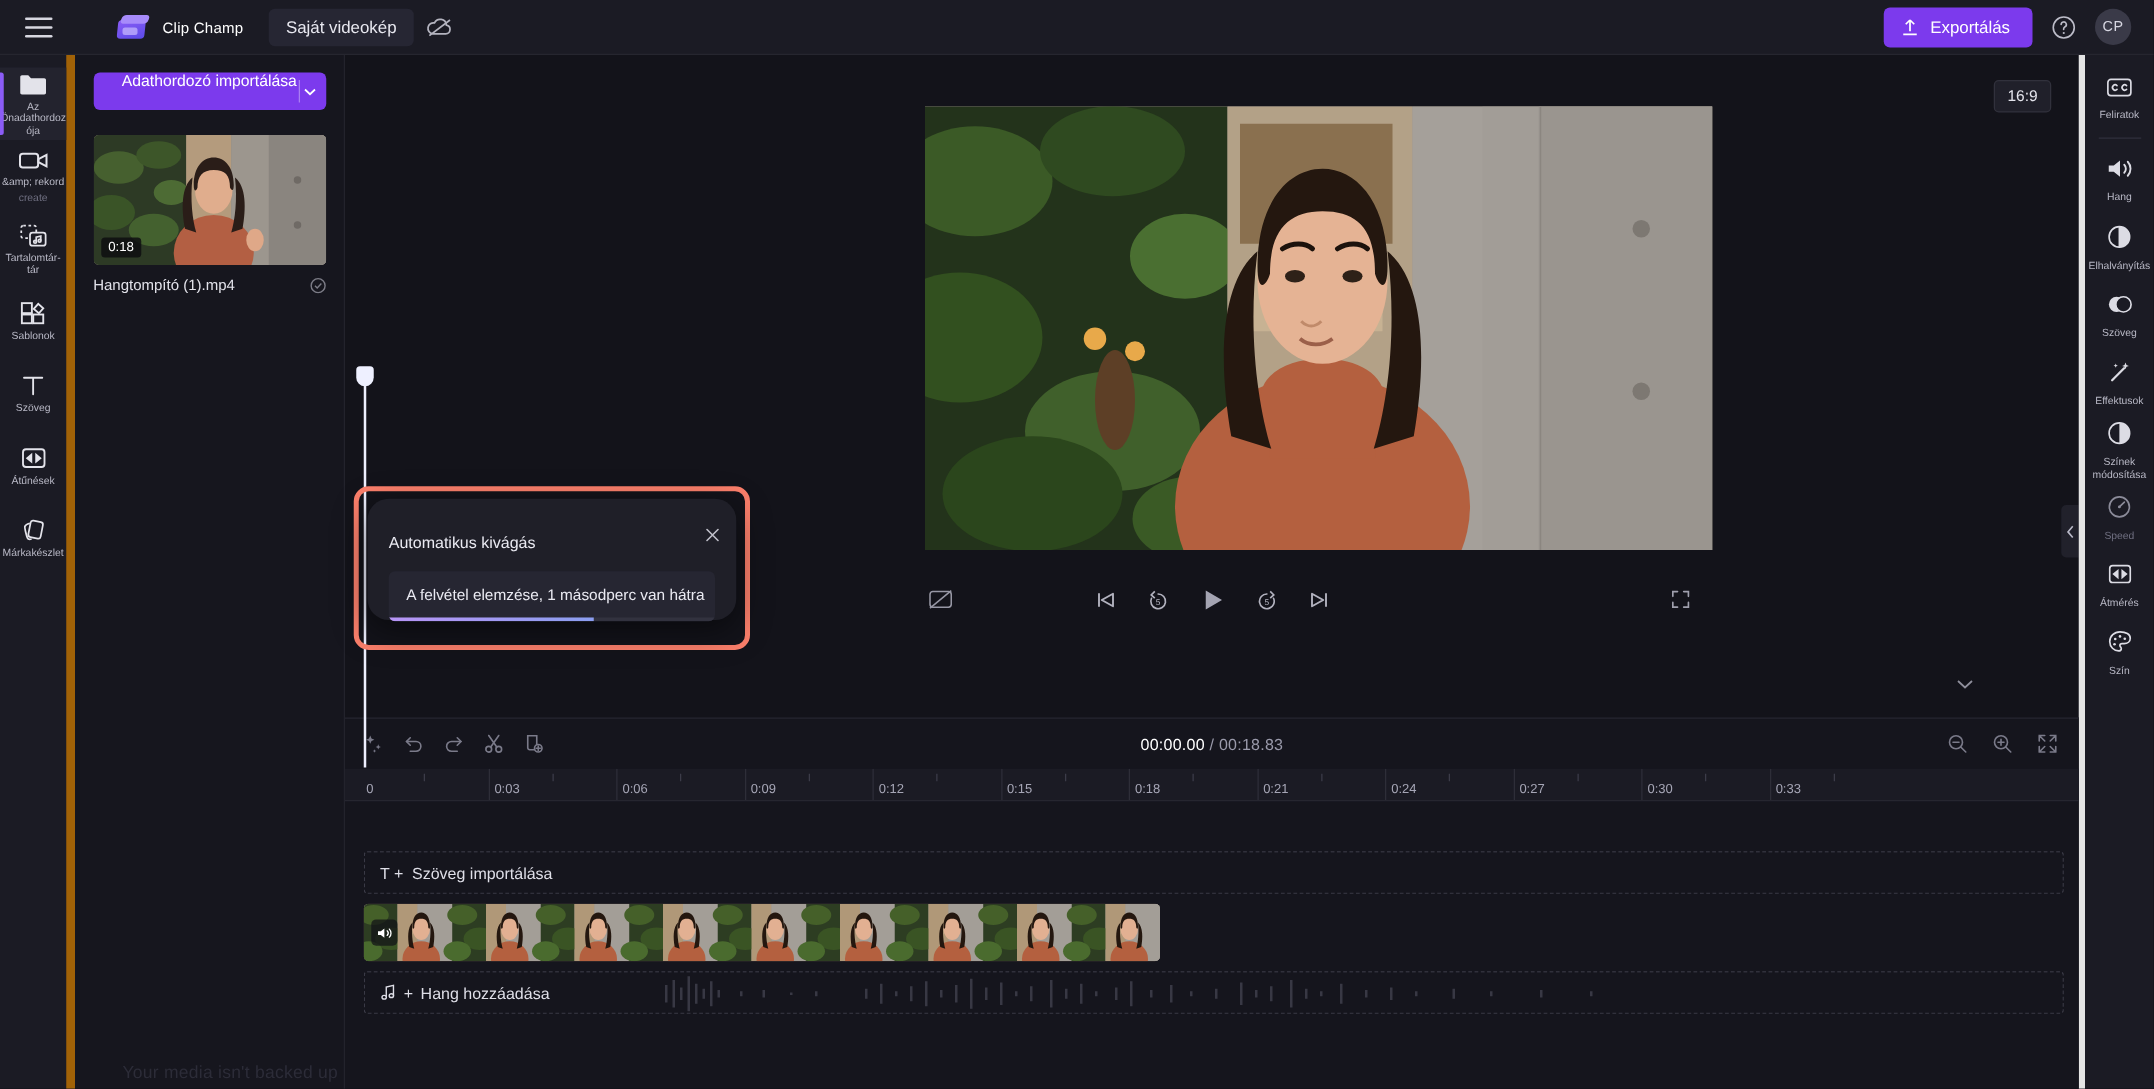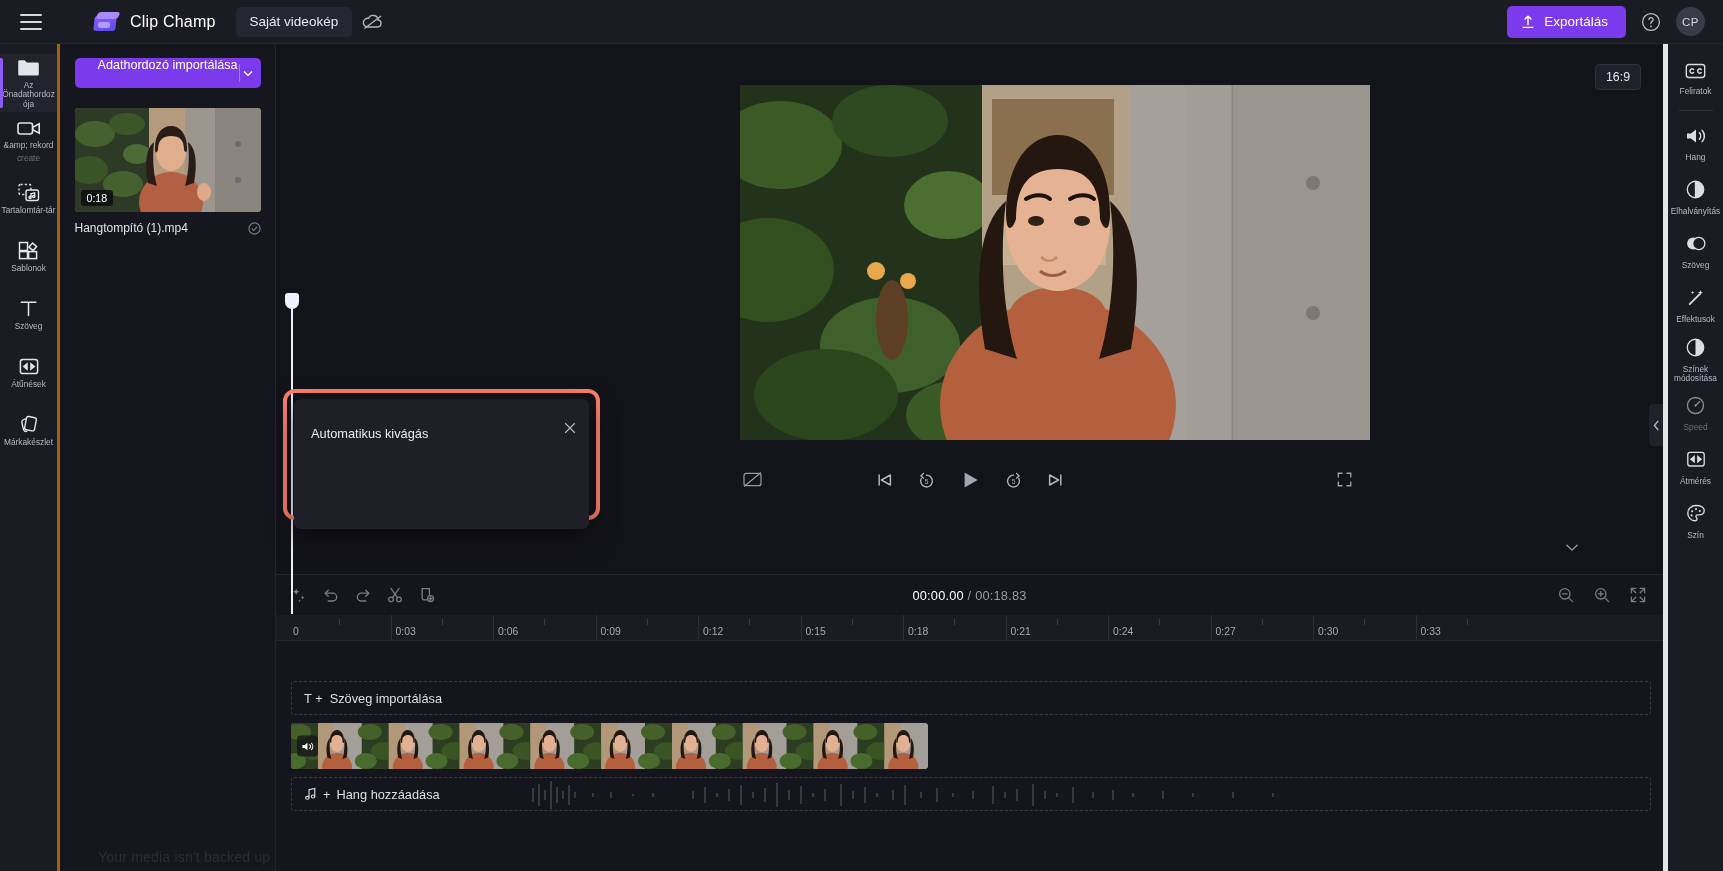--- a/index.html
+++ b/index.html
@@ -22,37 +22,37 @@
     flex-direction: column; justify-content: space-between; cursor: pointer; }
   .hamburger i { display: block; height: 2px; background: #d7d7e0; border-radius: 1px; }
   .brand { display: flex; align-items: center; margin-left: 52px; cursor: pointer; }
   .brand-logo { width: 26px; height: 22px; position: relative; }
   .brand-logo .s1 { position: absolute; left: 0; top: 5px; width: 22px; height: 15px;
      background: linear-gradient(160deg,#8b5cf6,#5b4be8); border-radius: 3px; transform: skewX(-6deg);}
   .brand-logo .s2 { position: absolute; left: 3px; top: 1px; width: 22px; height: 7px;
      background: #a78bfa; border-radius: 3px; transform: skewX(-22deg); }
   .brand-logo .s3 { position: absolute; left: 4px; top: 11px; width: 12px; height: 6px;
      background: #c4b5fd; opacity: .75; border-radius: 2px; }
-  .brand-name { margin-left: 10px; font-size: 16px; color: #fff; letter-spacing: .2px; }
+  .brand-name { margin-left: 10px; font-size: 12px; color: #fff; letter-spacing: .2px; }
   .proj-chip { margin-left: 20px; height: 30px; padding: 0 14px; display: flex;
     align-items: center; background: #262633; border-radius: 5px; font-size: 13.5px;
     color: #e8e8f0; cursor: pointer; }
   .cloudoff { margin-left: 10px; opacity: .85; cursor: pointer; display: flex; }
   .topbar-right { margin-left: auto; display: flex; align-items: center; gap: 14px; padding-right: 18px; }
   .export-btn { height: 32px; padding: 0 18px 0 14px; background: #7c3aed; border-radius: 5px;
     display: flex; align-items: center; gap: 9px; font-size: 13.5px; color: #fff; cursor: pointer; }
   .help-icon { width: 22px; height: 22px; cursor: pointer; opacity: .9; }
   .avatar { width: 29px; height: 29px; border-radius: 50%; background: #3a3a48;
     color: #d7d7e2; font-size: 11.5px; display: flex; align-items: center;
     justify-content: center; cursor: pointer; letter-spacing: .5px; }
 
   
   .rail {
     position: absolute; left: 0; top: 44px; width: 60px; height: 827px;
-    background: #1b1b24; padding-top: 10px; border-right: 3px solid #a16207;
+    background: #1b1b24; padding-top: 10px; border-right: 7px solid #a16207;
   }
   .rail-item { height: 58px; display: flex; flex-direction: column; align-items: center;
     justify-content: center; gap: 3px; cursor: pointer; position: relative; }
   .rail-item.active { background: #23232e; }
   .rail-item.active::before { content:""; position:absolute; left:0; top:4px; bottom:4px;
     width:3px; background:#8b5cf6; border-radius:0 2px 2px 0; }
   .rail-ico { color: #dcdce4; display: flex; }
   .rail-lbl { font-size: 8.3px; color: #b9b9c6; text-align: center; line-height: 1.12;
     max-width: 58px; word-break: break-word; }
   .rail-lbl.dim { color: #6f6f80; }
@@ -142,22 +142,22 @@
   .track-audio span.lbl { font-size: 12.8px; color: #dfdfe8; position: relative; z-index: 2; }
   .wave { position: absolute; left: 0; right: 0; top: 0; bottom: 0; opacity: .5; }
   .playhead { position: absolute; left: 15px; top: 0; bottom: 0; width: 2px;
     background: #eef0ff; z-index: 9; cursor: pointer; }
   .playhead-cap { position: absolute; left: -6px; top: -11px; width: 14px; height: 16px;
     background: #eef0ff; border-radius: 3px 3px 7px 7px; }
 
   
   .dlg-hl { position: absolute; left: 283px; top: 389px; width: 317px; height: 131px;
     border: 4px solid #fb7f6b; border-radius: 12px; z-index: 40; }
-  .dlg { position: absolute; left: 294px; top: 399px; width: 295px; height: 130px;
-    background: #1f1f28; border-radius: 7px; z-index: 41; box-shadow: 0 8px 26px rgba(0,0,0,.5); }
+  .dlg { position: absolute; left: 294px; top: 399px; width: 295px; height: 97px;
+    background: #1f1f28; border-radius: 17px; z-index: 41; box-shadow: 0 8px 26px rgba(0,0,0,.5); }
   .dlg-title { position: absolute; left: 17px; top: 27px; font-size: 12.8px; color: #eaeaf2; }
   .dlg-close { position: absolute; right: 12px; top: 22px; cursor: pointer; opacity: .85; }
   .dlg-prog-box { position: absolute; left: 17px; right: 17px; top: 58px; height: 40px;
     background: #262632; border-radius: 5px; overflow: hidden; }
   .dlg-prog-txt { position: absolute; left: 14px; top: 12px; font-size: 12.3px; color: #eaeaf2; }
   .dlg-prog-track { position: absolute; left: 0; right: 0; bottom: 0; height: 3px; background: #32323f; }
   .dlg-prog-fill { height: 3px; background: linear-gradient(90deg,#b794f6,#8b9ef0); }
 </style>
 </head>
 <body>
@@ -757,15 +757,21 @@
   </div>
 
   <div class="dlg-hl"></div>
   <div class="dlg">
     <div class="dlg-title">Automatikus kivágás</div>
     <span class="dlg-close">
       <svg width="14" height="14" viewBox="0 0 14 14" fill="none" stroke="#dcdce6" stroke-width="1.3" stroke-linecap="round">
         <path d="M2.6 2.6l8.8 8.8M11.4 2.6l-8.8 8.8"></path>
       </svg>
     </span>
+    <div class="dlg-prog-box">
+      <div class="dlg-prog-txt">A felvétel elemzése, 1 másodperc van hátra</div>
+      <div class="dlg-prog-track">
+        <div class="dlg-prog-fill" id="progfill" style="width: 63%;"></div>
+      </div>
+    </div>
   </div>
 
 </div>
 
 </body></html>

